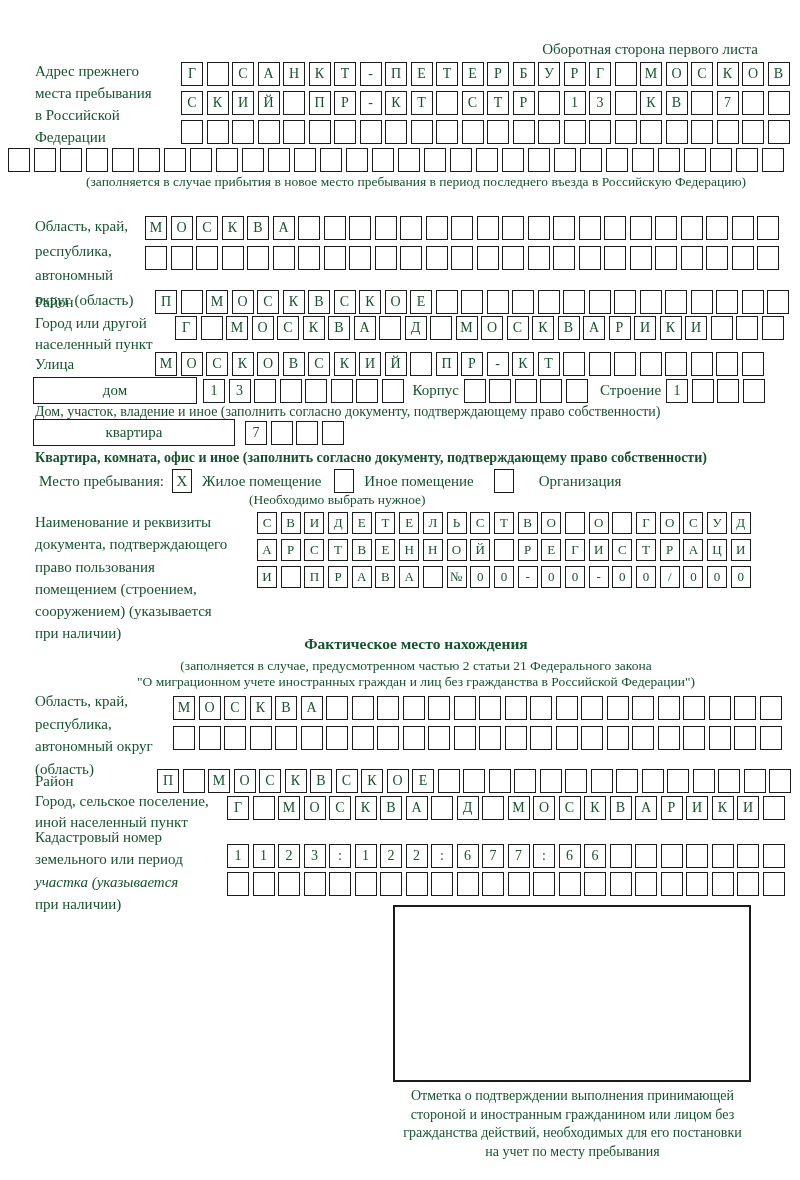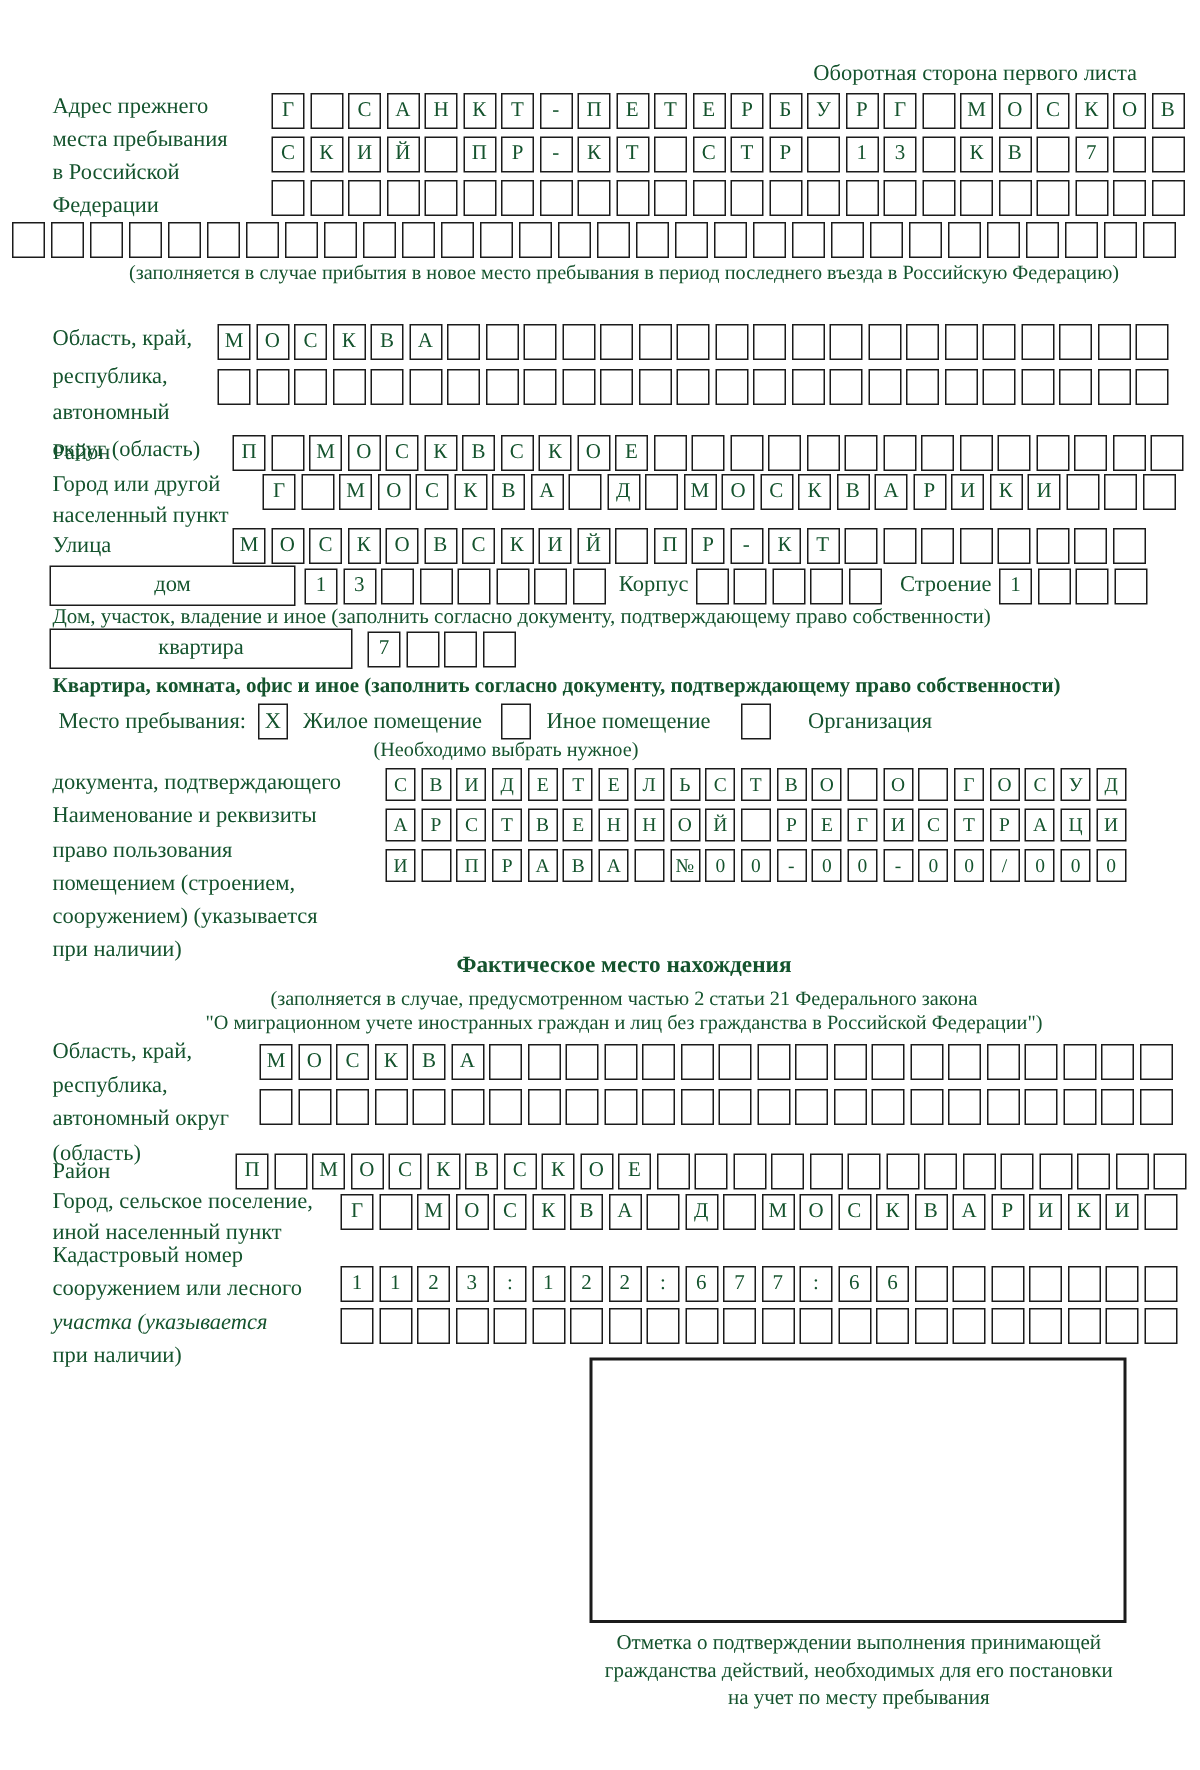--- a/index.html
+++ b/index.html
@@ -355,22 +355,22 @@
     <span class="checkbox" style="margin-left:8px;">X</span>
     <span class="inline-label" style="margin-left:10px;">Жилое помещение</span>
     <span class="checkbox" style="margin-left:13px;"></span>
     <span class="inline-label" style="margin-left:10px;">Иное помещение</span>
     <span class="checkbox" style="margin-left:20px;"></span>
     <span class="inline-label" style="margin-left:25px;">Организация</span>
   </div>
   <div class="abs note" style="left:249px;top:492px;">(Необходимо выбрать нужное)</div>
 
   <div class="abs" style="left:35px;top:511px;">
+    <div class="lbl" style="line-height:22.3px;">Наименование и реквизиты</div>
     <div class="lbl" style="line-height:22.3px;">документа, подтверждающего</div>
-    <div class="lbl" style="line-height:22.3px;">Наименование и реквизиты</div>
     <div class="lbl" style="line-height:22.3px;">право пользования</div>
     <div class="lbl" style="line-height:22.3px;">помещением (строением,</div>
     <div class="lbl" style="line-height:22.3px;">сооружением) (указывается</div>
     <div class="lbl" style="line-height:22.3px;">при наличии)</div>
   </div>
   <div class="cellrow sm" style="left:257px;top:512px;">
       <span class="cell">С</span>
       <span class="cell">В</span>
       <span class="cell">И</span>
       <span class="cell">Д</span>
@@ -555,21 +555,21 @@
       <span class="cell">А</span>
       <span class="cell">Р</span>
       <span class="cell">И</span>
       <span class="cell">К</span>
       <span class="cell">И</span>
       <span class="cell"></span>
     </div>
 
   <div class="abs" style="left:35px;top:826px;">
     <div class="lbl" style="line-height:22.3px;">Кадастровый номер</div>
-    <div class="lbl" style="line-height:22.3px;">сооружением или лесного</div>
+    <div class="lbl" style="line-height:22.3px;">земельного или период</div>
     <div class="lbl" style="line-height:22.3px;font-style:italic;">участка (указывается</div>
     <div class="lbl" style="line-height:22.3px;">при наличии)</div>
   </div>
   <div class="cellrow" style="left:227px;top:844px;">
       <span class="cell">1</span>
       <span class="cell">1</span>
       <span class="cell">2</span>
       <span class="cell">3</span>
       <span class="cell">:</span>
       <span class="cell">1</span>
@@ -611,17 +611,18 @@
       <span class="cell"></span>
       <span class="cell"></span>
       <span class="cell"></span>
       <span class="cell"></span>
       <span class="cell"></span>
     </div>
 
   <div class="stamp-box" style="left:393px;top:905px;width:358px;height:177px;"></div>
   <div class="caption" style="left:385px;top:1087px;width:375px;">
     <div>Отметка о подтверждении выполнения принимающей</div>
+    <div>стороной и иностранным гражданином или лицом без</div>
     <div>гражданства действий, необходимых для его постановки</div>
     <div>на учет по месту пребывания</div>
   </div>
 
 </div>
 
 </body></html>

